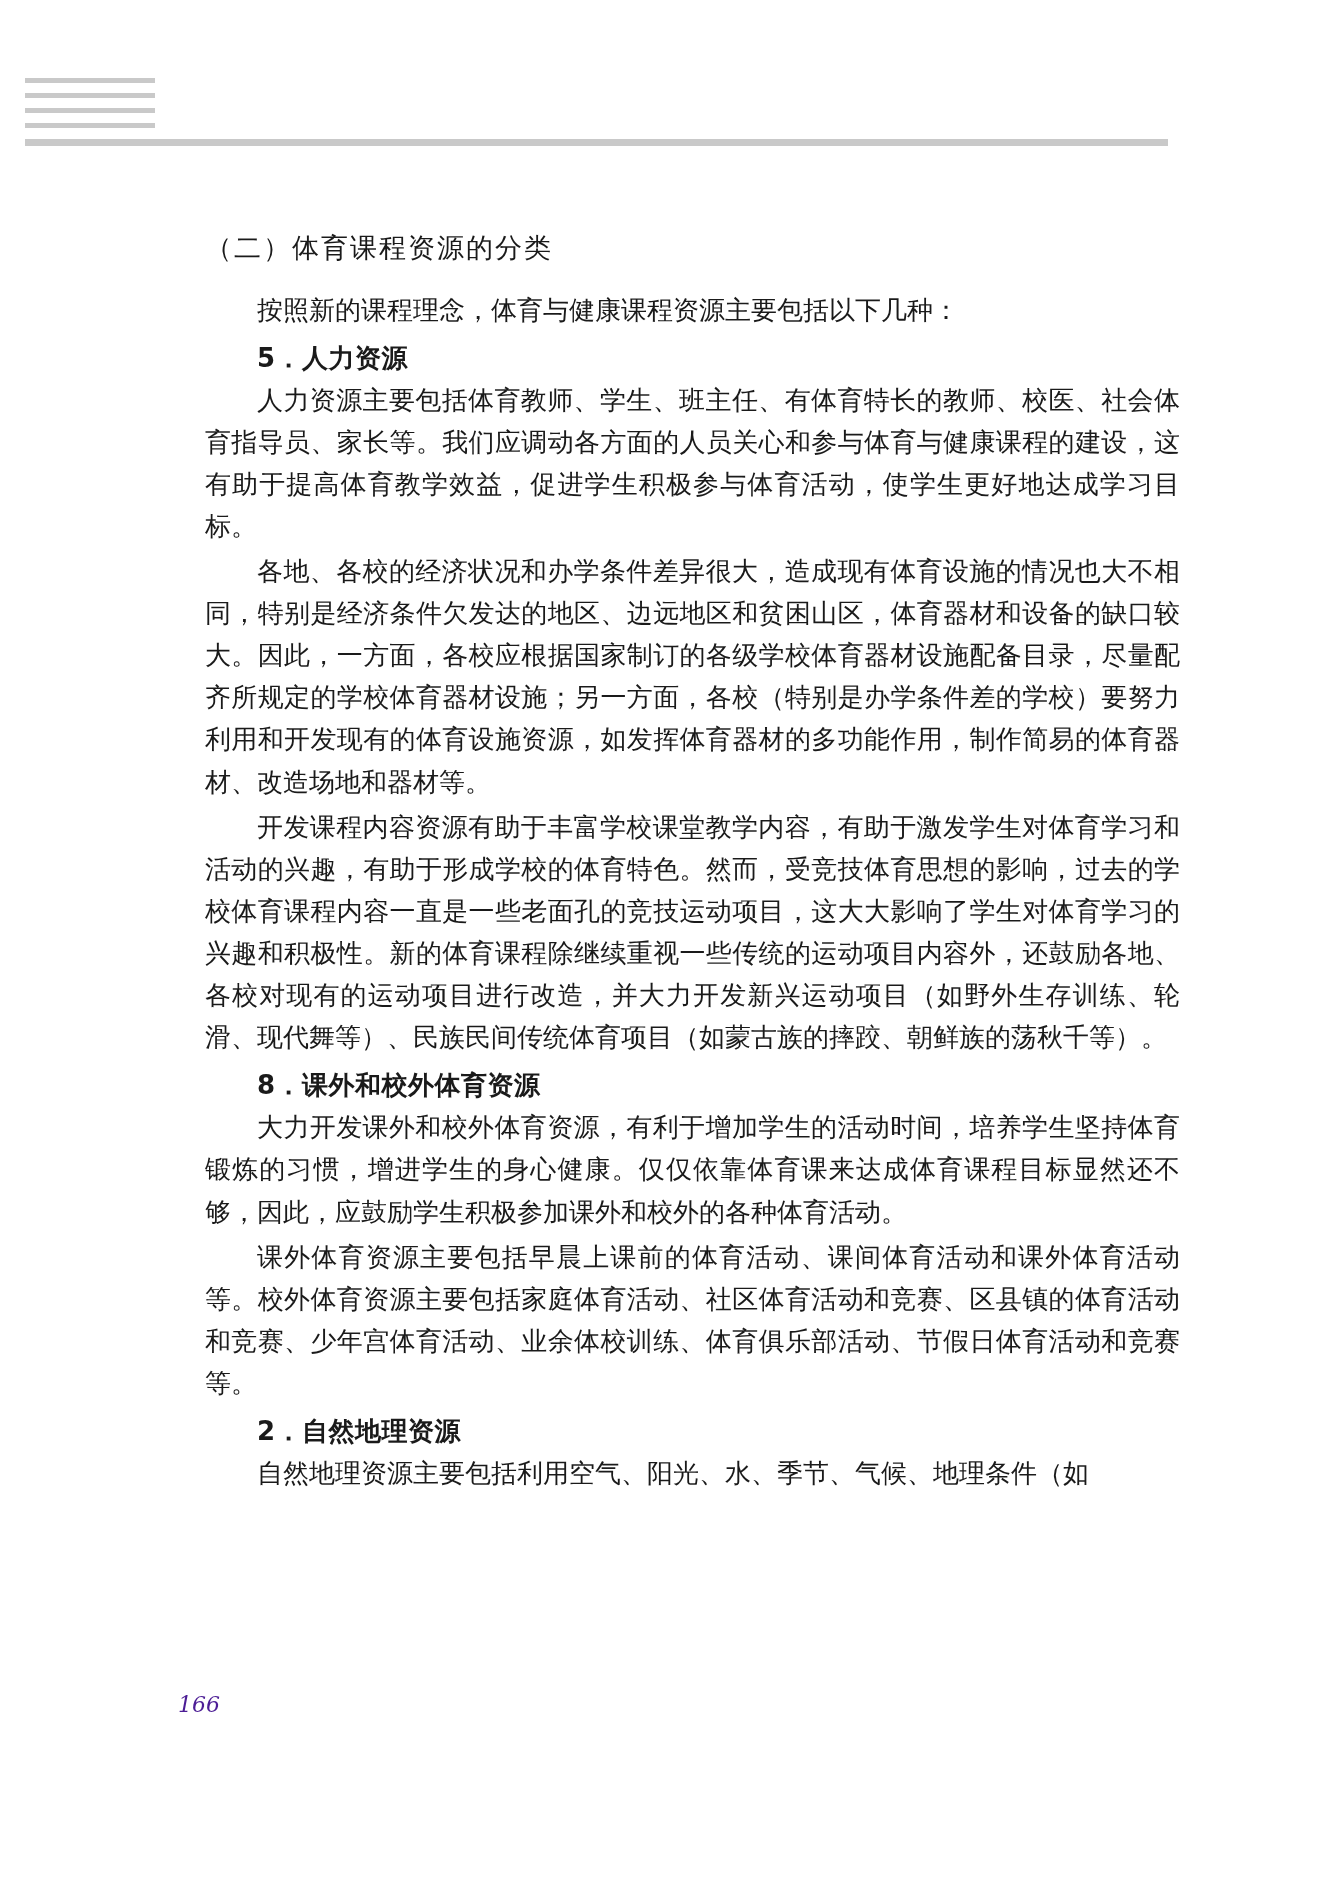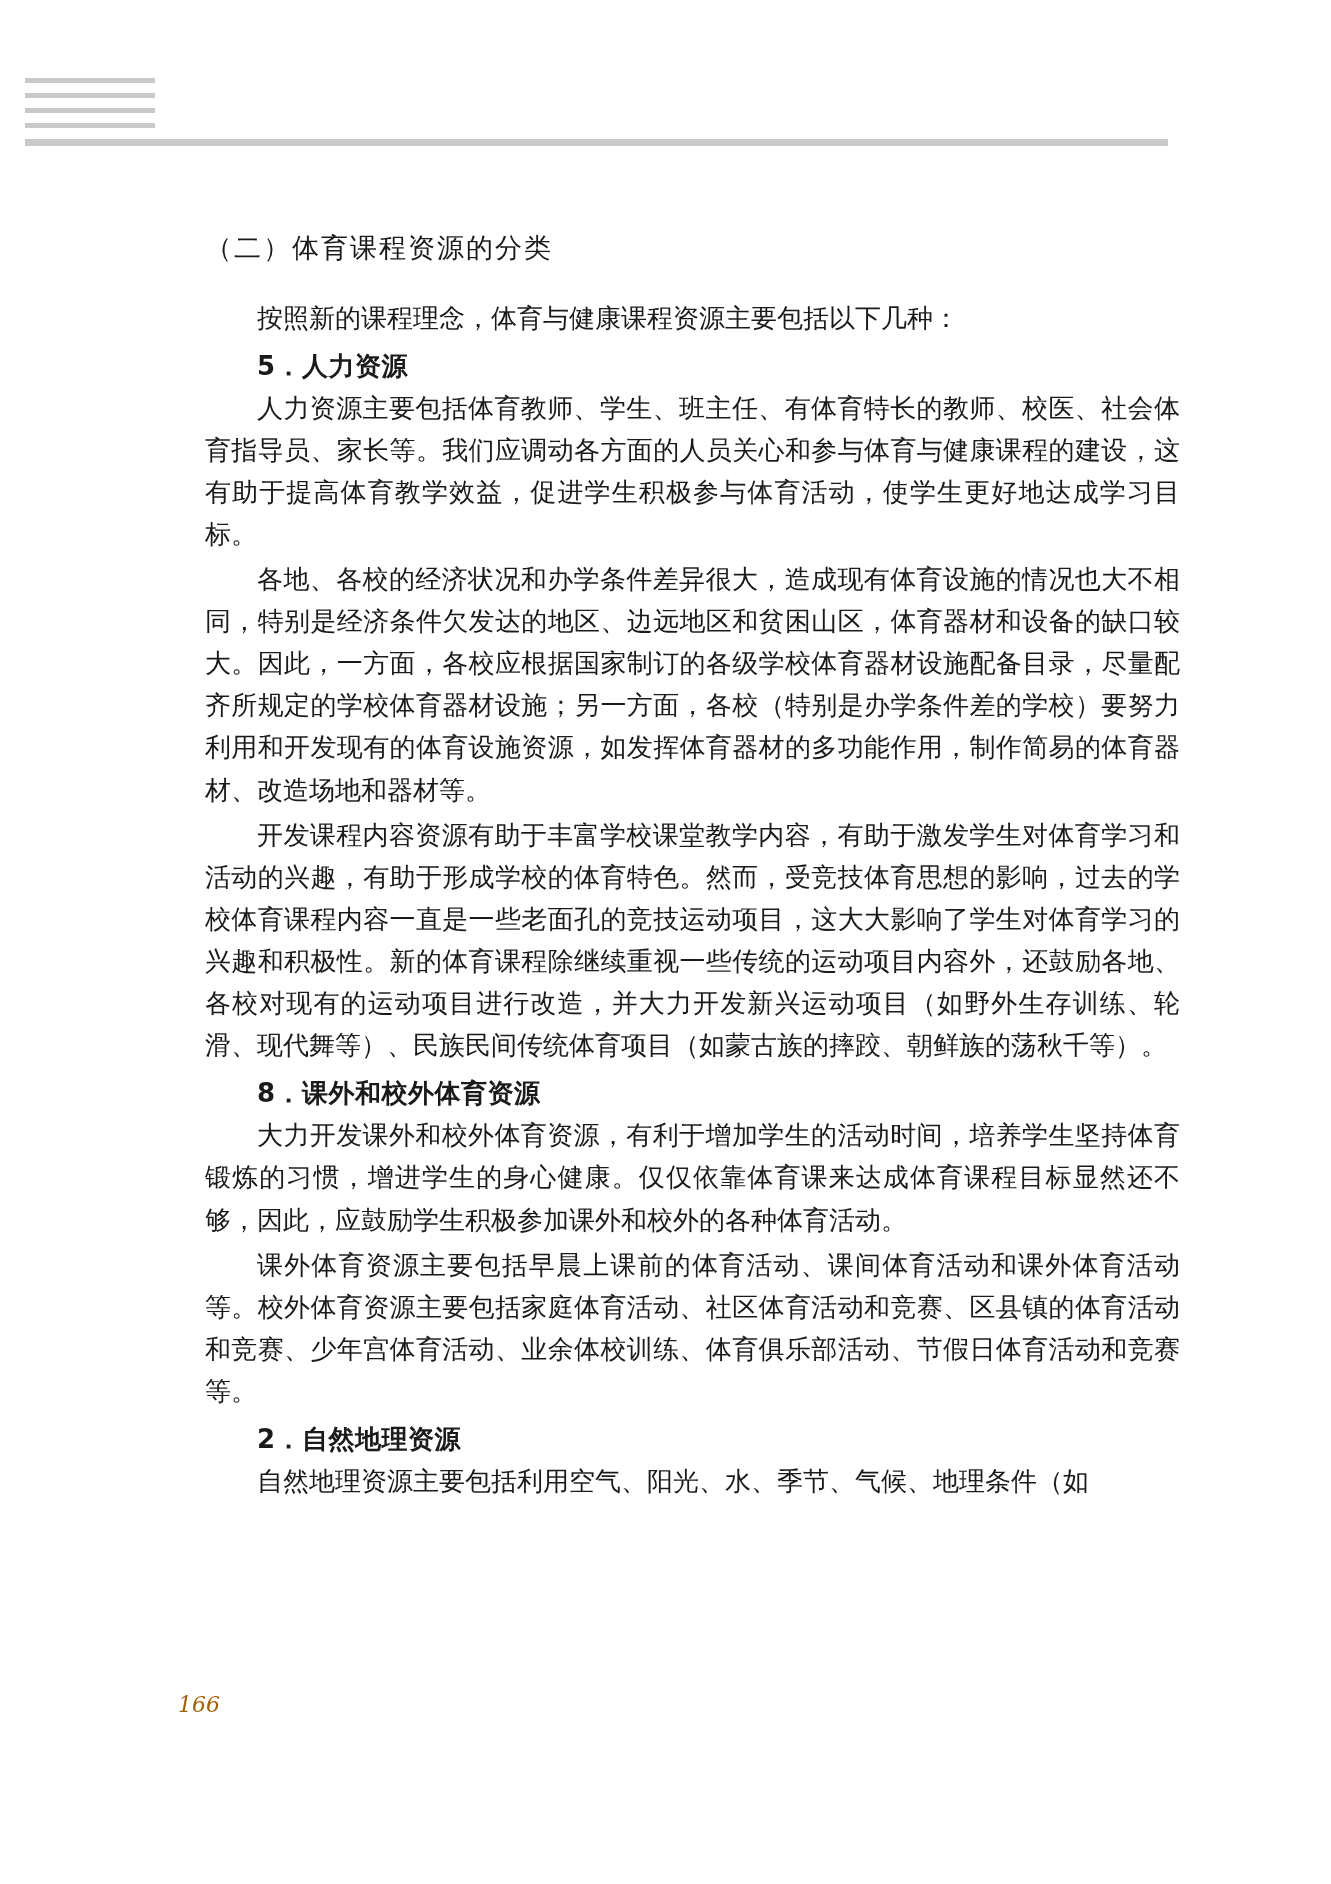--- a/index.html
+++ b/index.html
@@ -56,21 +56,21 @@
     position: absolute;
     left: 205px;
     top: 228px;
     width: 975px;
   }
 
   .h-section {
     font-size: 27px;
     line-height: 1.5;
     letter-spacing: 2px;
-    margin: 0 0 28px 0;
+    margin: 0 0 20px 0;
     font-weight: normal;
     font-family: "DejaVu Serif", "Liberation Serif", serif;
   }
 
   p.body {
     font-size: 26px;
     line-height: 1.62;
     margin: 0 0 3px 0;
     text-align: justify;
     text-justify: inter-ideograph;
@@ -86,21 +86,21 @@
     letter-spacing: 0.5px;
   }
 
   .page-number {
     position: absolute;
     left: 178px;
     top: 1692px;
     font-size: 22px;
     font-style: italic;
     font-family: "DejaVu Serif", "Liberation Serif", serif;
-    color: #a16207;
+    color: #4c1d95;
   }
 </style>
 </head>
 <body>
 
 <div class="page">
 
   <div class="header-deco">
     <div class="short-rule r1"></div>
     <div class="short-rule r2"></div>

